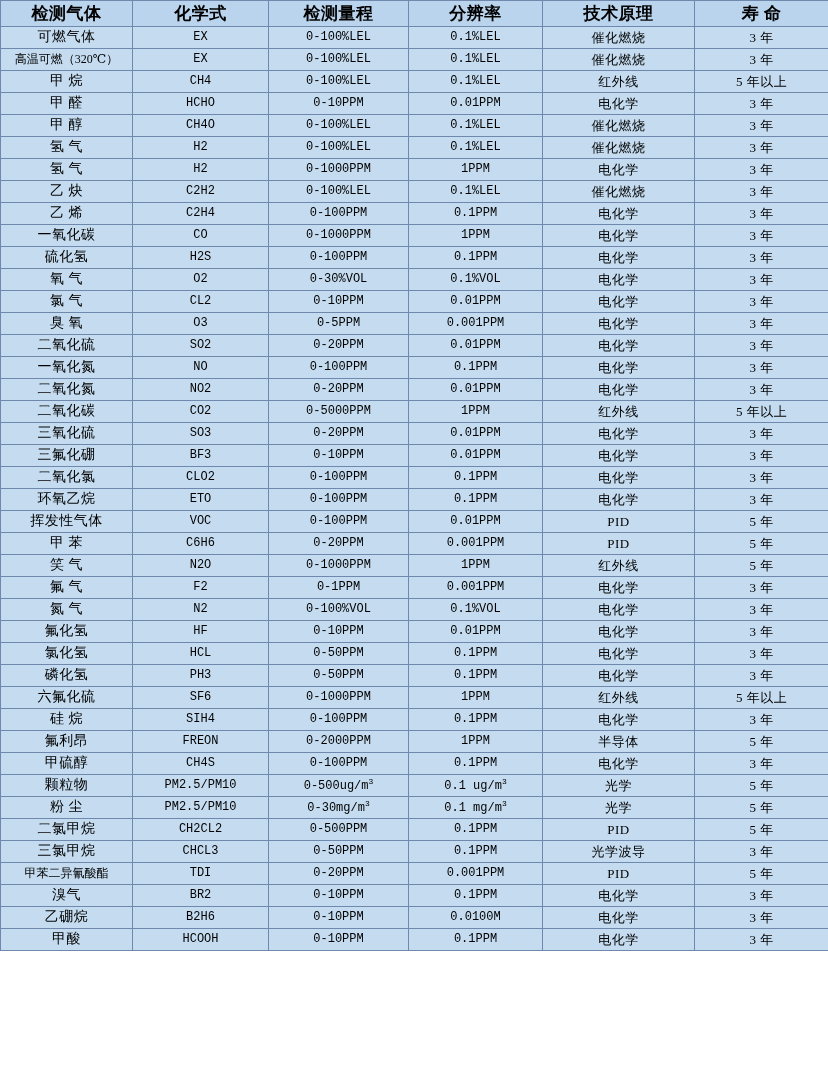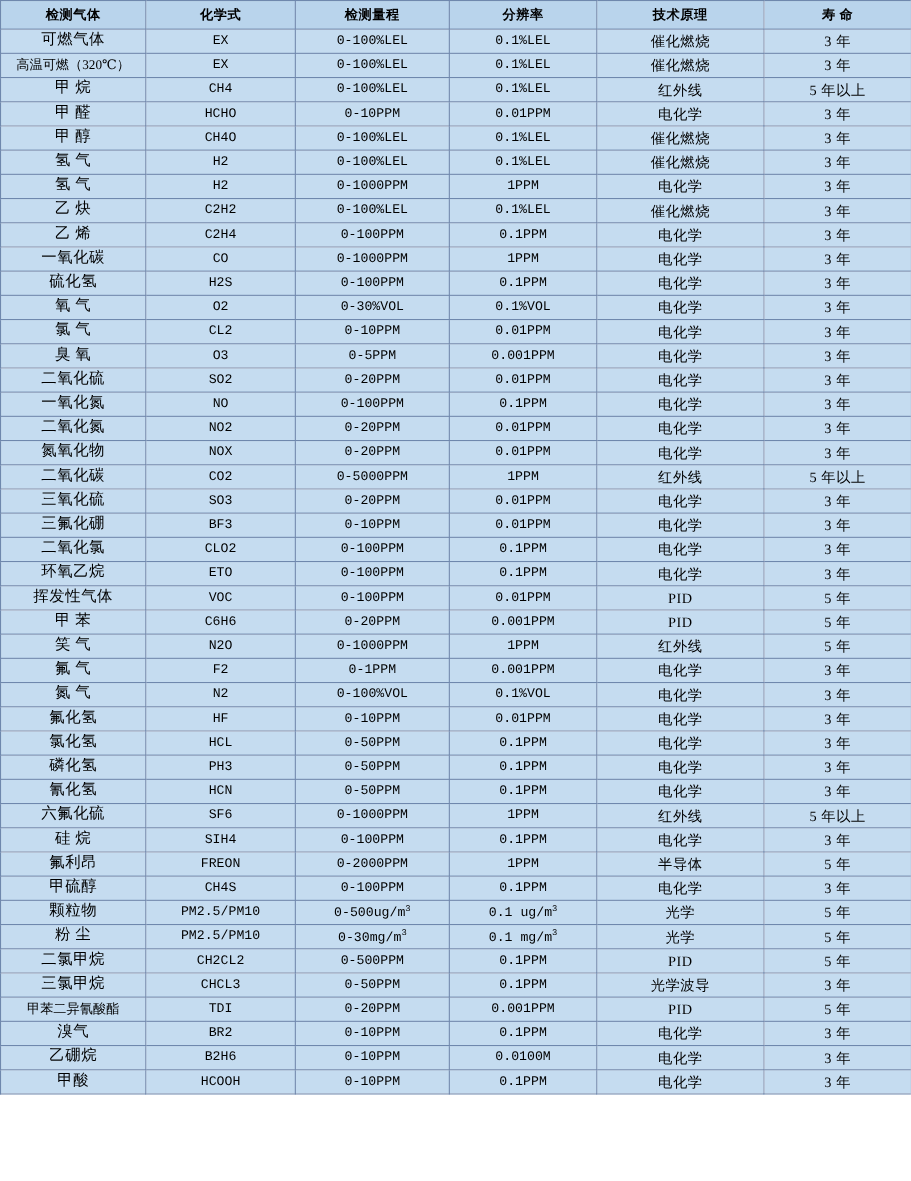--- a/index.html
+++ b/index.html
@@ -31,21 +31,21 @@
     vertical-align: middle;
     color: #000000;
     background: #c5dcf0;
     padding: 0;
     line-height: 1.05;
     white-space: nowrap;
     overflow: hidden;
   }
   thead th {
     height: 25px;
-    font-size: 12px;
+    font-size: 17px;
     font-weight: bold;
     letter-spacing: 0.5px;
     background: #b9d4ec;
   }
   tbody td {
     height: 21px;
     font-size: 13px;
   }
   tbody td.name {
     font-size: 14px;
@@ -221,28 +221,20 @@
       </tr>
       <tr>
         <td class="name">二氧化氮</td>
         <td class="formula">NO2</td>
         <td class="range">0-20PPM</td>
         <td class="res">0.01PPM</td>
         <td class="tech">电化学</td>
         <td class="life">3 年</td>
       </tr>
       <tr>
-        <td class="name">氮氧化物</td>
-        <td class="formula">NOX</td>
-        <td class="range">0-20PPM</td>
-        <td class="res">0.01PPM</td>
-        <td class="tech">电化学</td>
-        <td class="life">3 年</td>
-      </tr>
-      <tr>
         <td class="name">二氧化碳</td>
         <td class="formula">CO2</td>
         <td class="range">0-5000PPM</td>
         <td class="res">1PPM</td>
         <td class="tech">红外线</td>
         <td class="life">5 年以上</td>
       </tr>
       <tr>
         <td class="name">三氧化硫</td>
         <td class="formula">SO3</td>
@@ -333,28 +325,20 @@
       </tr>
       <tr>
         <td class="name">磷化氢</td>
         <td class="formula">PH3</td>
         <td class="range">0-50PPM</td>
         <td class="res">0.1PPM</td>
         <td class="tech">电化学</td>
         <td class="life">3 年</td>
       </tr>
       <tr>
-        <td class="name">氰化氢</td>
-        <td class="formula">HCN</td>
-        <td class="range">0-50PPM</td>
-        <td class="res">0.1PPM</td>
-        <td class="tech">电化学</td>
-        <td class="life">3 年</td>
-      </tr>
-      <tr>
         <td class="name">六氟化硫</td>
         <td class="formula">SF6</td>
         <td class="range">0-1000PPM</td>
         <td class="res">1PPM</td>
         <td class="tech">红外线</td>
         <td class="life">5 年以上</td>
       </tr>
       <tr>
         <td class="name">硅 烷</td>
         <td class="formula">SIH4</td>

